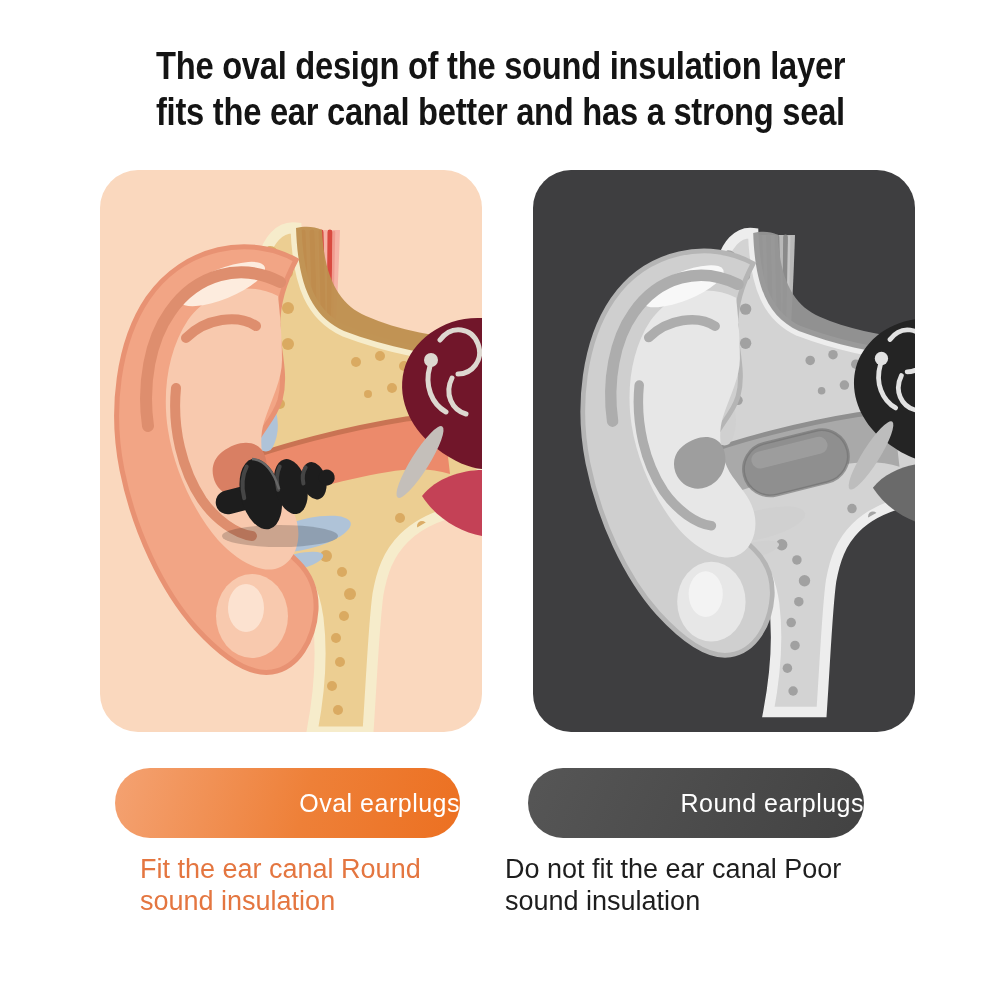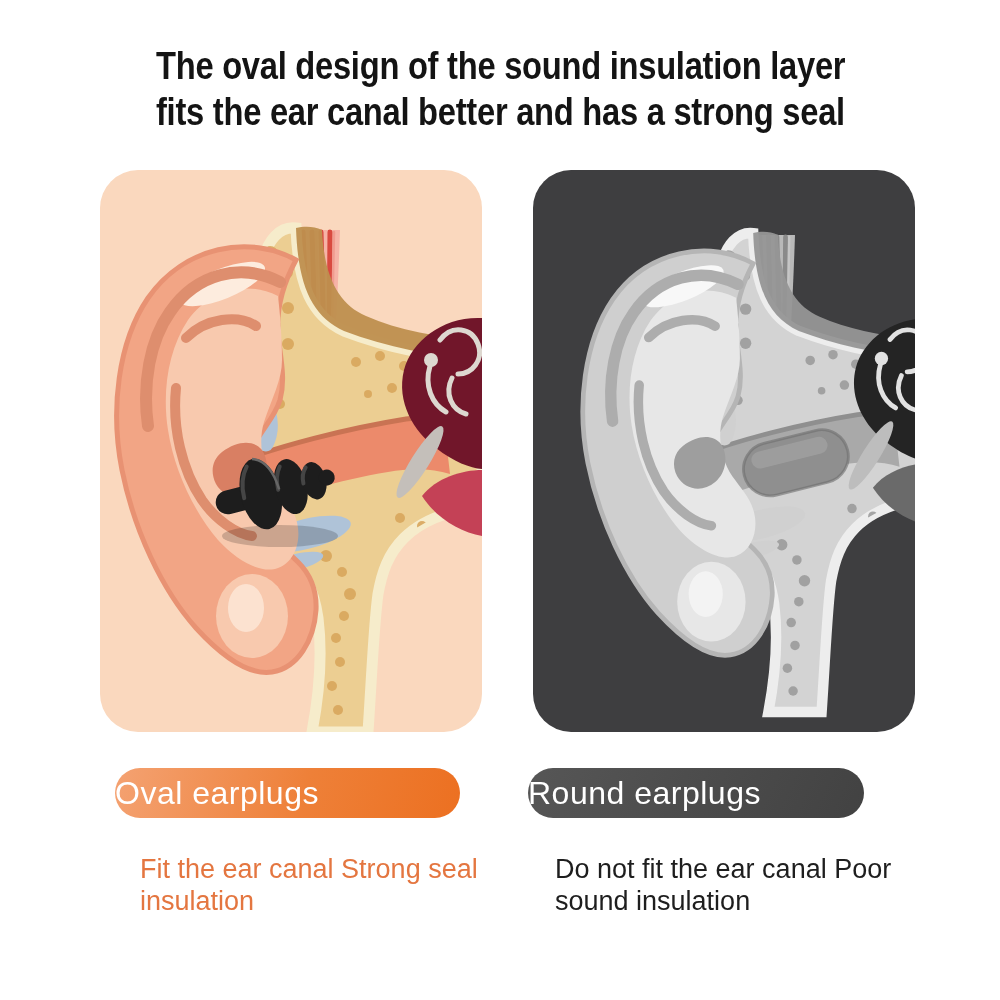--- a/index.html
+++ b/index.html
@@ -37,35 +37,35 @@
     --skin-mid:#CFCFCF;--skin-light:#E7E7E7;--skin-hi:#F8F8F8;--skin-fold:#ADADAD;
     --skin-rim:#B5B5B5;--skin-shadow:#9E9E9E;
     --cortex:#EDEDED;--bone:#D3D3D3;--pebble:#9C9C9C;--cap:#969696;
     --muscle:#8A8A8A;--muscle-light:#C6C6C6;--muscle-glow:#B9B9B9;
     --canal:#A9A9A9;--canal-edge:#8F8F8F;
     --cart:#D0D0D0;--inner:#242424;--inner2:#6A6A6A;--ossicle:#E2E2E2;--drum:#BDBDBD;
     --plug:var(--plug-round-color,#8F8F8F);--plug-hi:#B0B0B0;--plug-edge:#6E6E6E;
   }
   .panel svg{display:block;width:382px;height:562px}
   .badge{
-    position:absolute;top:768px;height:50px;border-radius:35px;
-    display:flex;align-items:center;justify-content:flex-start;
-    color:var(--badge-text,#fff);font-size:32px;letter-spacing:.5px;
+    position:absolute;top:768px;height:70px;border-radius:35px;
+    display:flex;align-items:center;justify-content:flex-end;
+    color:var(--badge-text,#fff);font-size:25px;letter-spacing:.5px;
   }
   .badge-oval{
     left:115px;width:345px;
     background:linear-gradient(105deg,var(--badge-orange-a,#F4A272) 0%,#EE8038 55%,var(--badge-orange-b,#EC7021) 100%);
   }
   .badge-round{
     left:528px;width:336px;
     background:linear-gradient(115deg,var(--badge-gray-a,#565656) 0%,var(--badge-gray-b,#424242) 100%);
   }
   .caption{position:absolute;top:853px;font-size:27px;line-height:1.2}
   .caption-oval{left:140px;width:355px;color:var(--caption-orange,#E47640)}
-  .caption-round{left:555px;width:405px;color:var(--caption-dark,#1E1E1E)}
+  .caption-round{left:505px;width:405px;color:var(--caption-dark,#1E1E1E)}
 </style>
 </head>
 <body>
 
 <svg width="0" height="0" style="position:absolute" aria-hidden="true">
   <defs>
     <clipPath id="boneClip">
       <path d="M196,58 C198,116 212,146 244,161 C286,177 334,187 382,189 L382,336 C352,340 322,350 304,368 C288,384 282,402 278,424 C274,452 272,502 268,562 L212,562 C220,520 222,480 218,448 C214,420 204,400 188,390 C170,380 152,368 144,350 C138,336 138,318 144,304 C152,286 162,276 166,258 C170,240 164,220 160,198 C156,170 158,120 162,94 C167,70 180,56 196,58 Z"></path>
     </clipPath>
 
@@ -217,14 +217,14 @@
   </div>
 </div>
 
 <div class="badge badge-oval">
   <span>Oval earplugs</span>
 </div>
 <div class="badge badge-round">
   <span>Round earplugs</span>
 </div>
 
-<div class="caption caption-oval">Fit the ear canal Strong seal insulation</div>
+<div class="caption caption-oval">Fit the ear canal Round sound insulation</div>
 <div class="caption caption-round">Do not fit the ear canal Poor sound insulation</div>
 
 </body></html>

